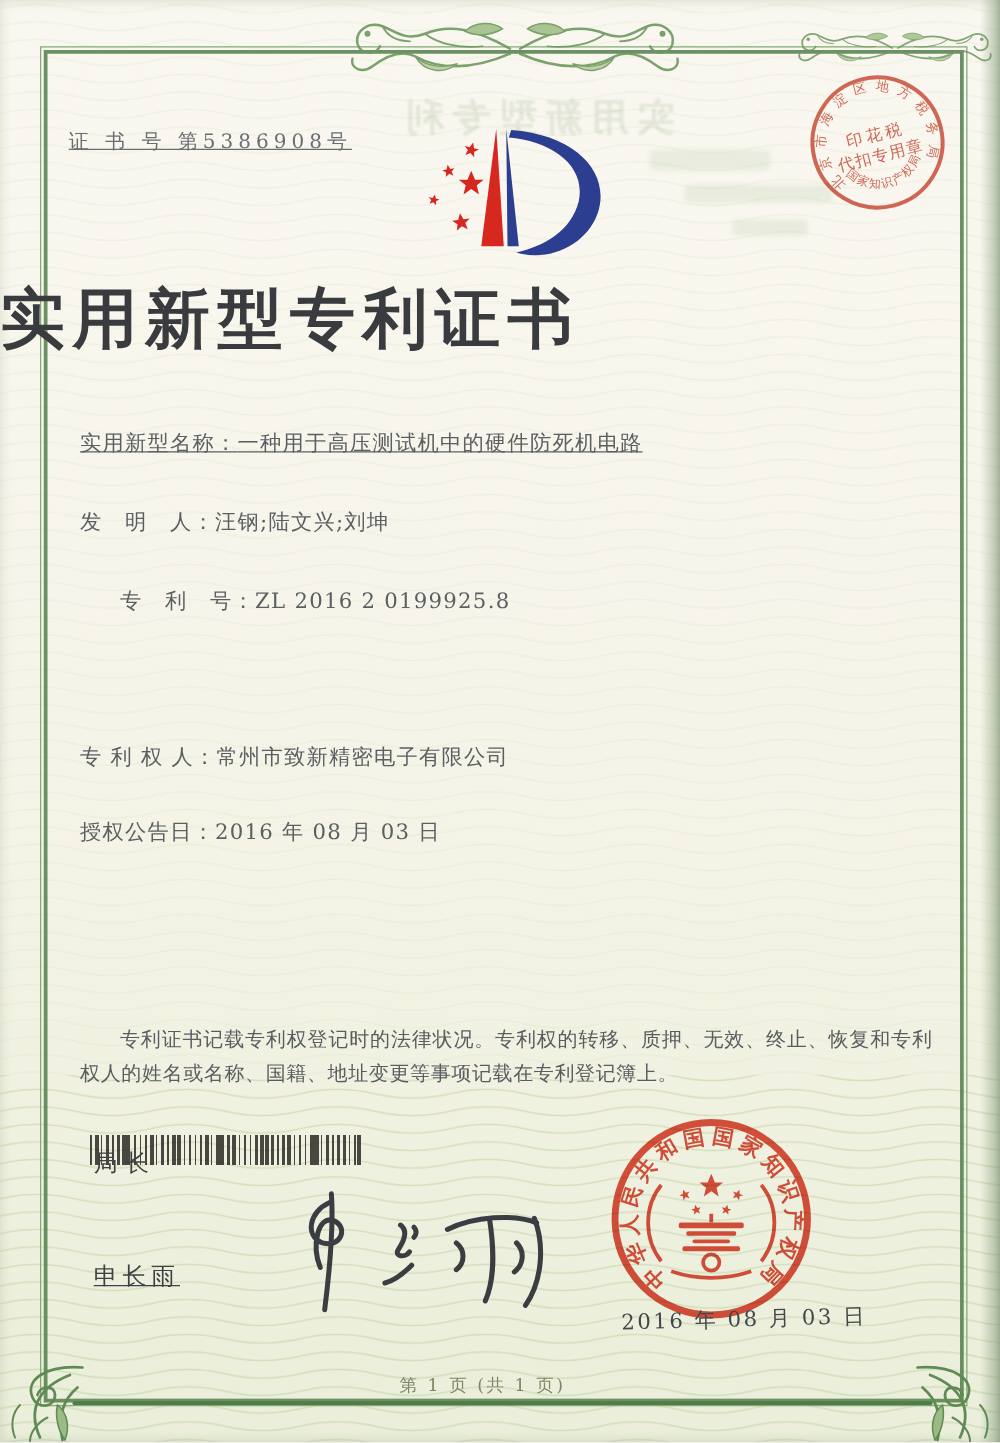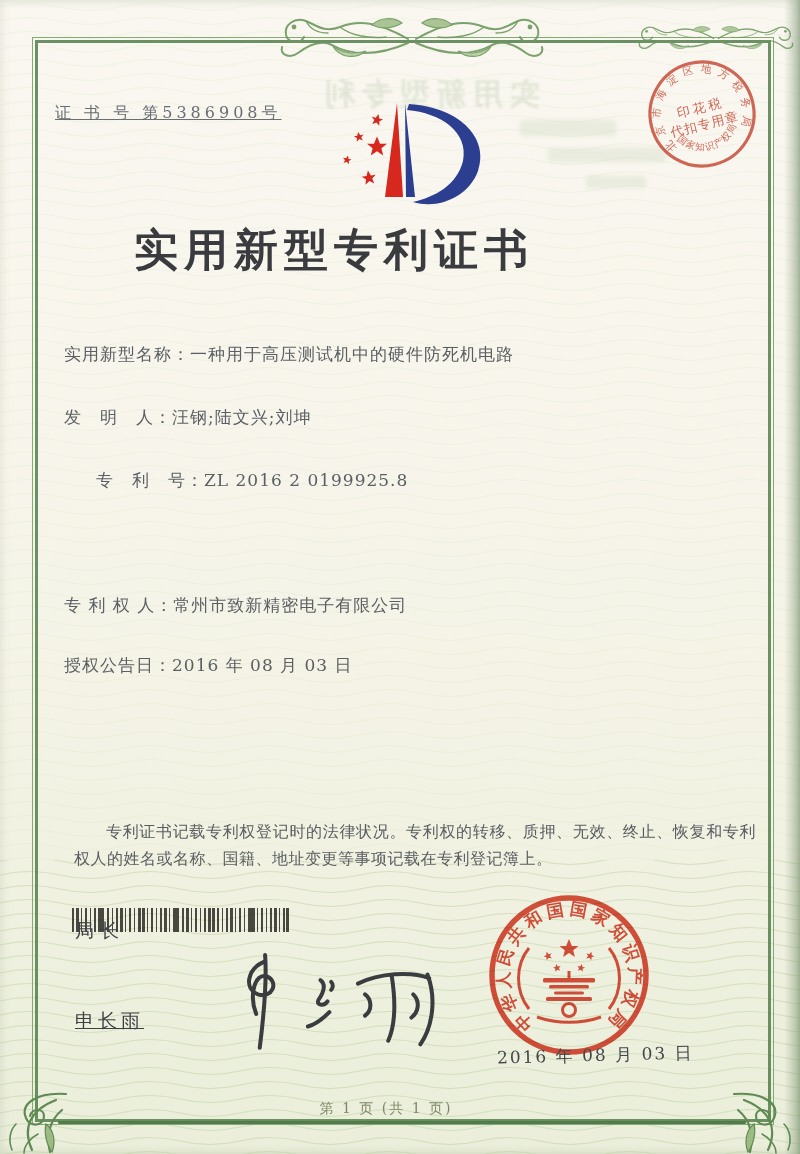--- a/index.html
+++ b/index.html
@@ -13,21 +13,21 @@
   .waves{left:0;top:0;pointer-events:none;}
   .frame{left:32px;top:37px;width:740px;height:1086px;border:1px solid #83aa74;}
   .frame::after{content:"";position:absolute;inset:2px;border:3px solid #527e4a;opacity:.85;}
   .right-edge{right:0;top:0;width:16px;height:1154px;
     background:linear-gradient(90deg,rgba(110,140,95,0) 0%,rgba(95,125,85,.30) 75%,rgba(80,110,75,.42) 100%);}
   .bottom-rule{left:58px;top:1121px;width:688px;height:3px;background:#507c49;border-radius:2px;box-shadow:0 -3px 0 -1px rgba(110,150,95,.5);}
   .cert-no{left:55px;top:103px;font-size:16px;letter-spacing:4px;color:#696e72;text-decoration:underline;}
   .ghost-title{left:318px;top:74px;font-size:30px;font-weight:700;letter-spacing:7px;
     color:rgba(110,145,95,.16);transform:scaleX(-1);filter:blur(1px);white-space:nowrap;}
   .ghost-blot{background:rgba(125,155,110,.12);border-radius:4px;filter:blur(2px);}
-  .title{left:0;top:221px;width:668px;text-align:center;font-size:44px;font-weight:700;
+  .title{left:0;top:221px;width:668px;text-align:left;font-size:52px;font-weight:700;
     letter-spacing:6px;color:#3a3b3e;}
   .field{left:64px;font-size:17px;color:#5b5f62;letter-spacing:1px;white-space:nowrap;}
   .para{left:64px;width:682px;font-size:16px;line-height:27px;color:#595d60;
     text-align:justify;text-indent:2em;letter-spacing:.5px;}
   .barcode{left:72px;top:908px;width:218px;height:24px;opacity:.88;
     background:
       repeating-linear-gradient(90deg,transparent 0 29px,#31302b 29px 32px,transparent 32px 37px),
       repeating-linear-gradient(90deg,#31302b 0 2px,transparent 2px 4px,#31302b 4px 7px,transparent 7px 9px,#31302b 9px 10px,transparent 10px 13px,#31302b 13px 15px,transparent 15px 18px,#31302b 18px 19px,transparent 19px 22px);}
   .director-role{left:75px;top:918px;font-size:19px;color:#3e4144;letter-spacing:6px;font-family:"DejaVu Sans","Liberation Sans",sans-serif;}
   .director-name{left:75px;top:1008px;font-size:19px;color:#3e4144;letter-spacing:4px;font-family:"DejaVu Sans","Liberation Sans",sans-serif;text-decoration:underline;}
@@ -117,37 +117,37 @@
       <use href="#starShape" transform="translate(22,62) scale(0.46) rotate(12)"></use>
       <use href="#starShape" transform="translate(44,80) scale(0.75) rotate(-8)"></use>
     </g>
     <polygon points="72,5 78,99 60,99" fill="#d6281f"></polygon>
     <polygon points="80,5 90,99 81,99" fill="#2c3e8f"></polygon>
     <path d="M84,6 C 138,10 164,42 153,73 C 144,98 114,112 88,104 C 110,99 132,87 138,63 C 144,34 116,15 82,12 Z" fill="#2c3e8f"></path>
   </svg>
 
   <div class="abs title">实用新型专利证书</div>
 
-  <div class="abs field" style="top:343px;">
+  <div class="abs field" style="top:343px;text-decoration:underline;">
     <span>实用新型名称：</span><span>一种用于高压测试机中的硬件防死机电路</span>
   </div>
   <div class="abs field" style="top:406px;">
     <span>发　明　人：</span><span>汪钢;陆文兴;刘坤</span>
   </div>
   <div class="abs field" style="top:469px;margin-left:32px;">
     <span>专　利　号：</span><span>ZL 2016 2 0199925.8</span>
   </div>
   <div class="abs field" style="top:594px;">
     <span>专 利 权 人：</span><span>常州市致新精密电子有限公司</span>
   </div>
   <div class="abs field" style="top:654px;">
     <span>授权公告日：</span><span>2016 年 08 月 03 日</span>
   </div>
 
-  <div class="abs para" style="top:818px;margin-left:10px;">专利证书记载专利权登记时的法律状况。专利权的转移、质押、无效、终止、恢复和专利权人的姓名或名称、国籍、地址变更等事项记载在专利登记簿上。</div>
+  <div class="abs para" style="top:818px;">专利证书记载专利权登记时的法律状况。专利权的转移、质押、无效、终止、恢复和专利权人的姓名或名称、国籍、地址变更等事项记载在专利登记簿上。</div>
 
   <div class="abs barcode"></div>
 
   <div class="abs director-role">局长</div>
   <div class="abs director-name">申长雨</div>
 
   <svg class="abs" style="left:208px;top:948px;" width="232" height="106" viewBox="0 0 260 115">
     <g stroke="#2b2e33" stroke-width="4.5" fill="none" stroke-linecap="round" opacity=".92">
       <path d="M62 14 C 44 22 40 44 56 50 C 72 55 80 36 66 30 C 52 25 46 52 54 72"></path>
       <path d="M64 6 C 66 34 62 78 58 110"></path>

